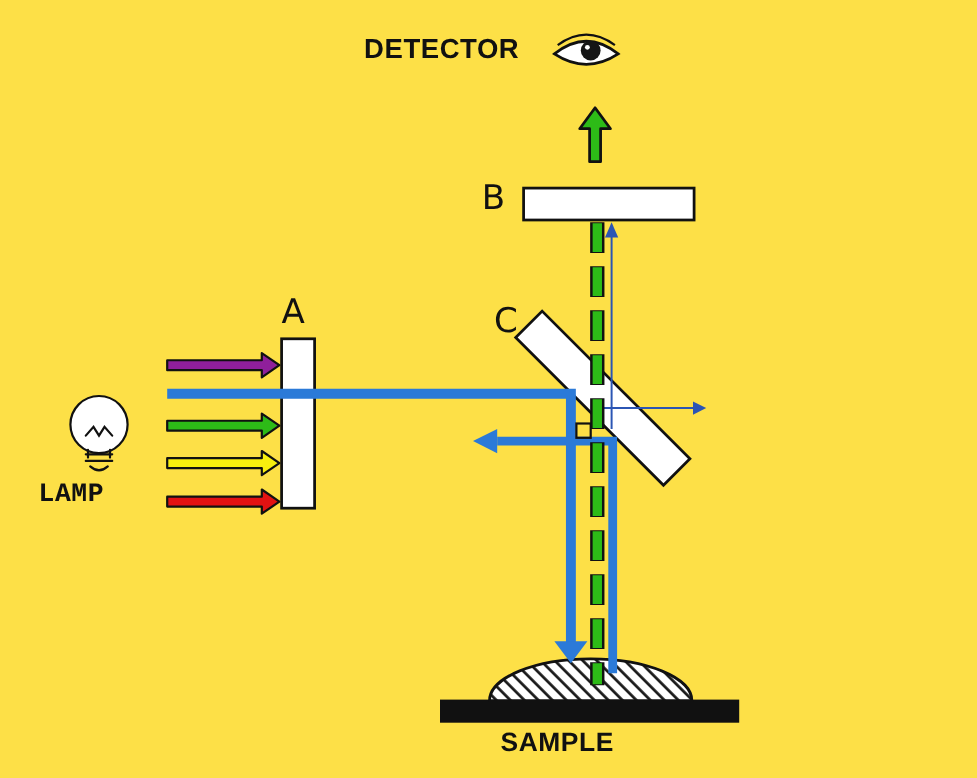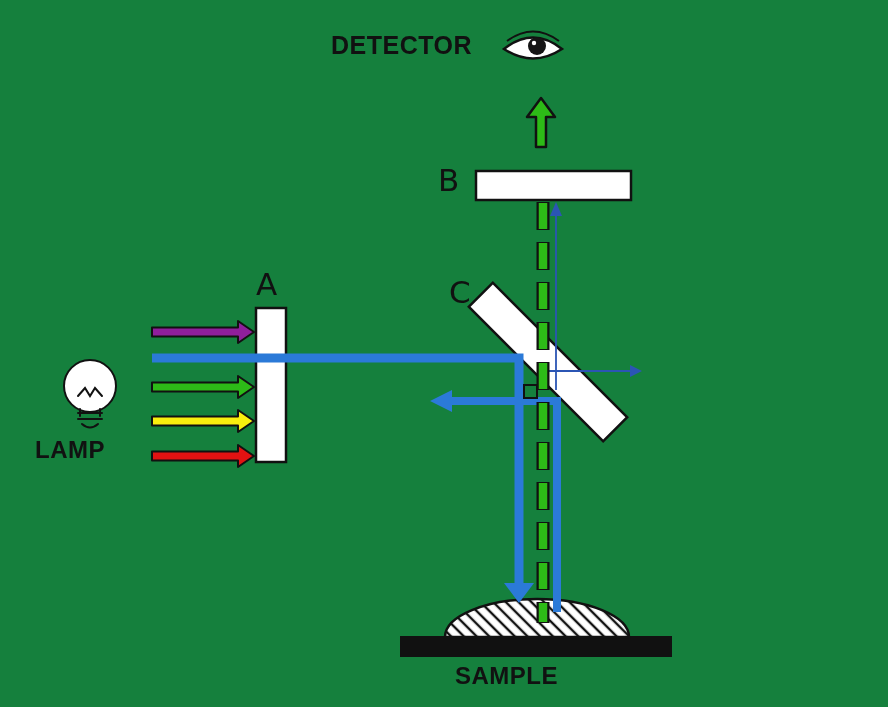--- a/index.html
+++ b/index.html
@@ -1,28 +1,28 @@
 <!DOCTYPE html>
 <html><head>
 <meta charset="utf-8">
 <style>
   html, body { margin: 0; padding: 0; background: #ffffff; }
   .stage {
     position: relative;
     width: 888px;
     height: 707px;
-    background: #15803d;
+    background: #fde047;
     font-family: "Liberation Sans", sans-serif;
     overflow: hidden;
   }
   .art { position: absolute; left: 0; top: 0; width: 888px; height: 707px; }
   .lbl { position: absolute; color: #111; white-space: nowrap; }
   .caption { font-weight: bold; font-size: 24px; letter-spacing: 0.5px; }
   .detector-lbl { left: 331px; top: 31px; font-size: 25px; }
-  .lamp-lbl { left: 35px; top: 436px; }
+  .lamp-lbl { left: 35px; top: 436px; font-family: Liberation Mono, monospace; }
   .sample-lbl { left: 455px; top: 662px; }
   .comp {
     font-family: "DejaVu Sans", sans-serif;
     font-size: 31px;
     font-weight: 400;
   }
   .a-lbl { left: 256px; top: 266px; }
   .b-lbl { left: 438px; top: 162px; }
   .c-lbl { left: 449px; top: 274px; }
   .box { fill: #ffffff; stroke: #111111; stroke-width: 2.5; }

